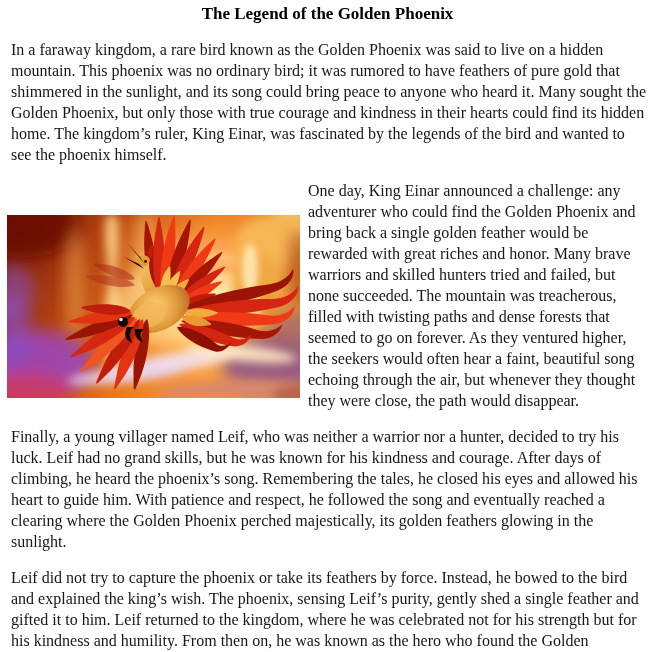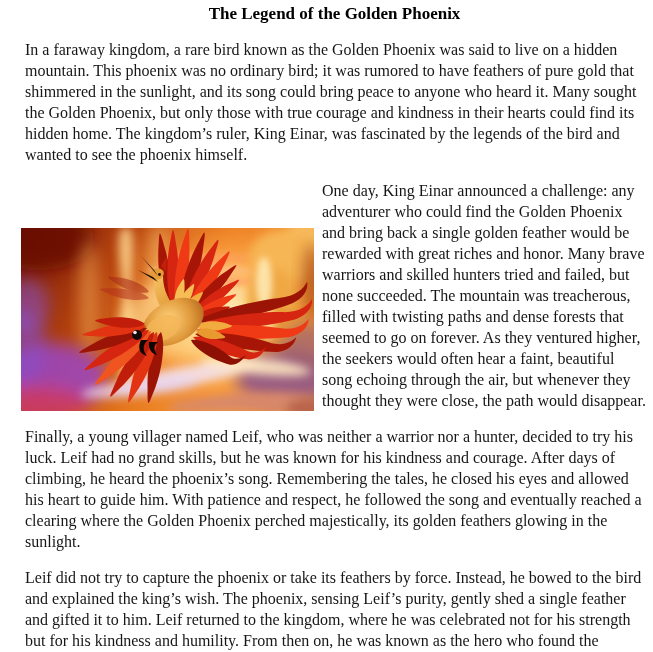--- a/index.html
+++ b/index.html
@@ -1,21 +1,21 @@
 <!DOCTYPE html>
 <html><head>
 <meta charset="utf-8">
 <style>
   html, body { margin: 0; padding: 0; background: #ffffff; }
   .page {
     position: relative;
     width: 653px;
     height: 652px;
     box-sizing: border-box;
-    padding: 3px 5px 0 21px;
+    padding: 3px 5px 0 7px;
     background: #ffffff;
     overflow: hidden;
     font-family: "Liberation Serif", "DejaVu Serif", serif;
     font-size: 16px;
     line-height: 21px;
     color: #161616;
   }
   .doc-title {
     margin: 0;
     font-size: 17px;
@@ -23,21 +23,21 @@
     font-weight: bold;
     text-align: center;
     color: #000000;
   }
   .para {
     margin: 15px 0 0 4px;
     text-align: left;
   }
   .para-row {
     display: flex;
-    align-items: flex-end;
+    align-items: center;
     margin: 15px 0 0 0;
   }
   .figure {
     flex: 0 0 293px;
     width: 293px;
     height: 183px;
     margin: 21px 8px 0 0;
     overflow: hidden;
   }
   .figure svg { display: block; width: 293px; height: 183px; }

